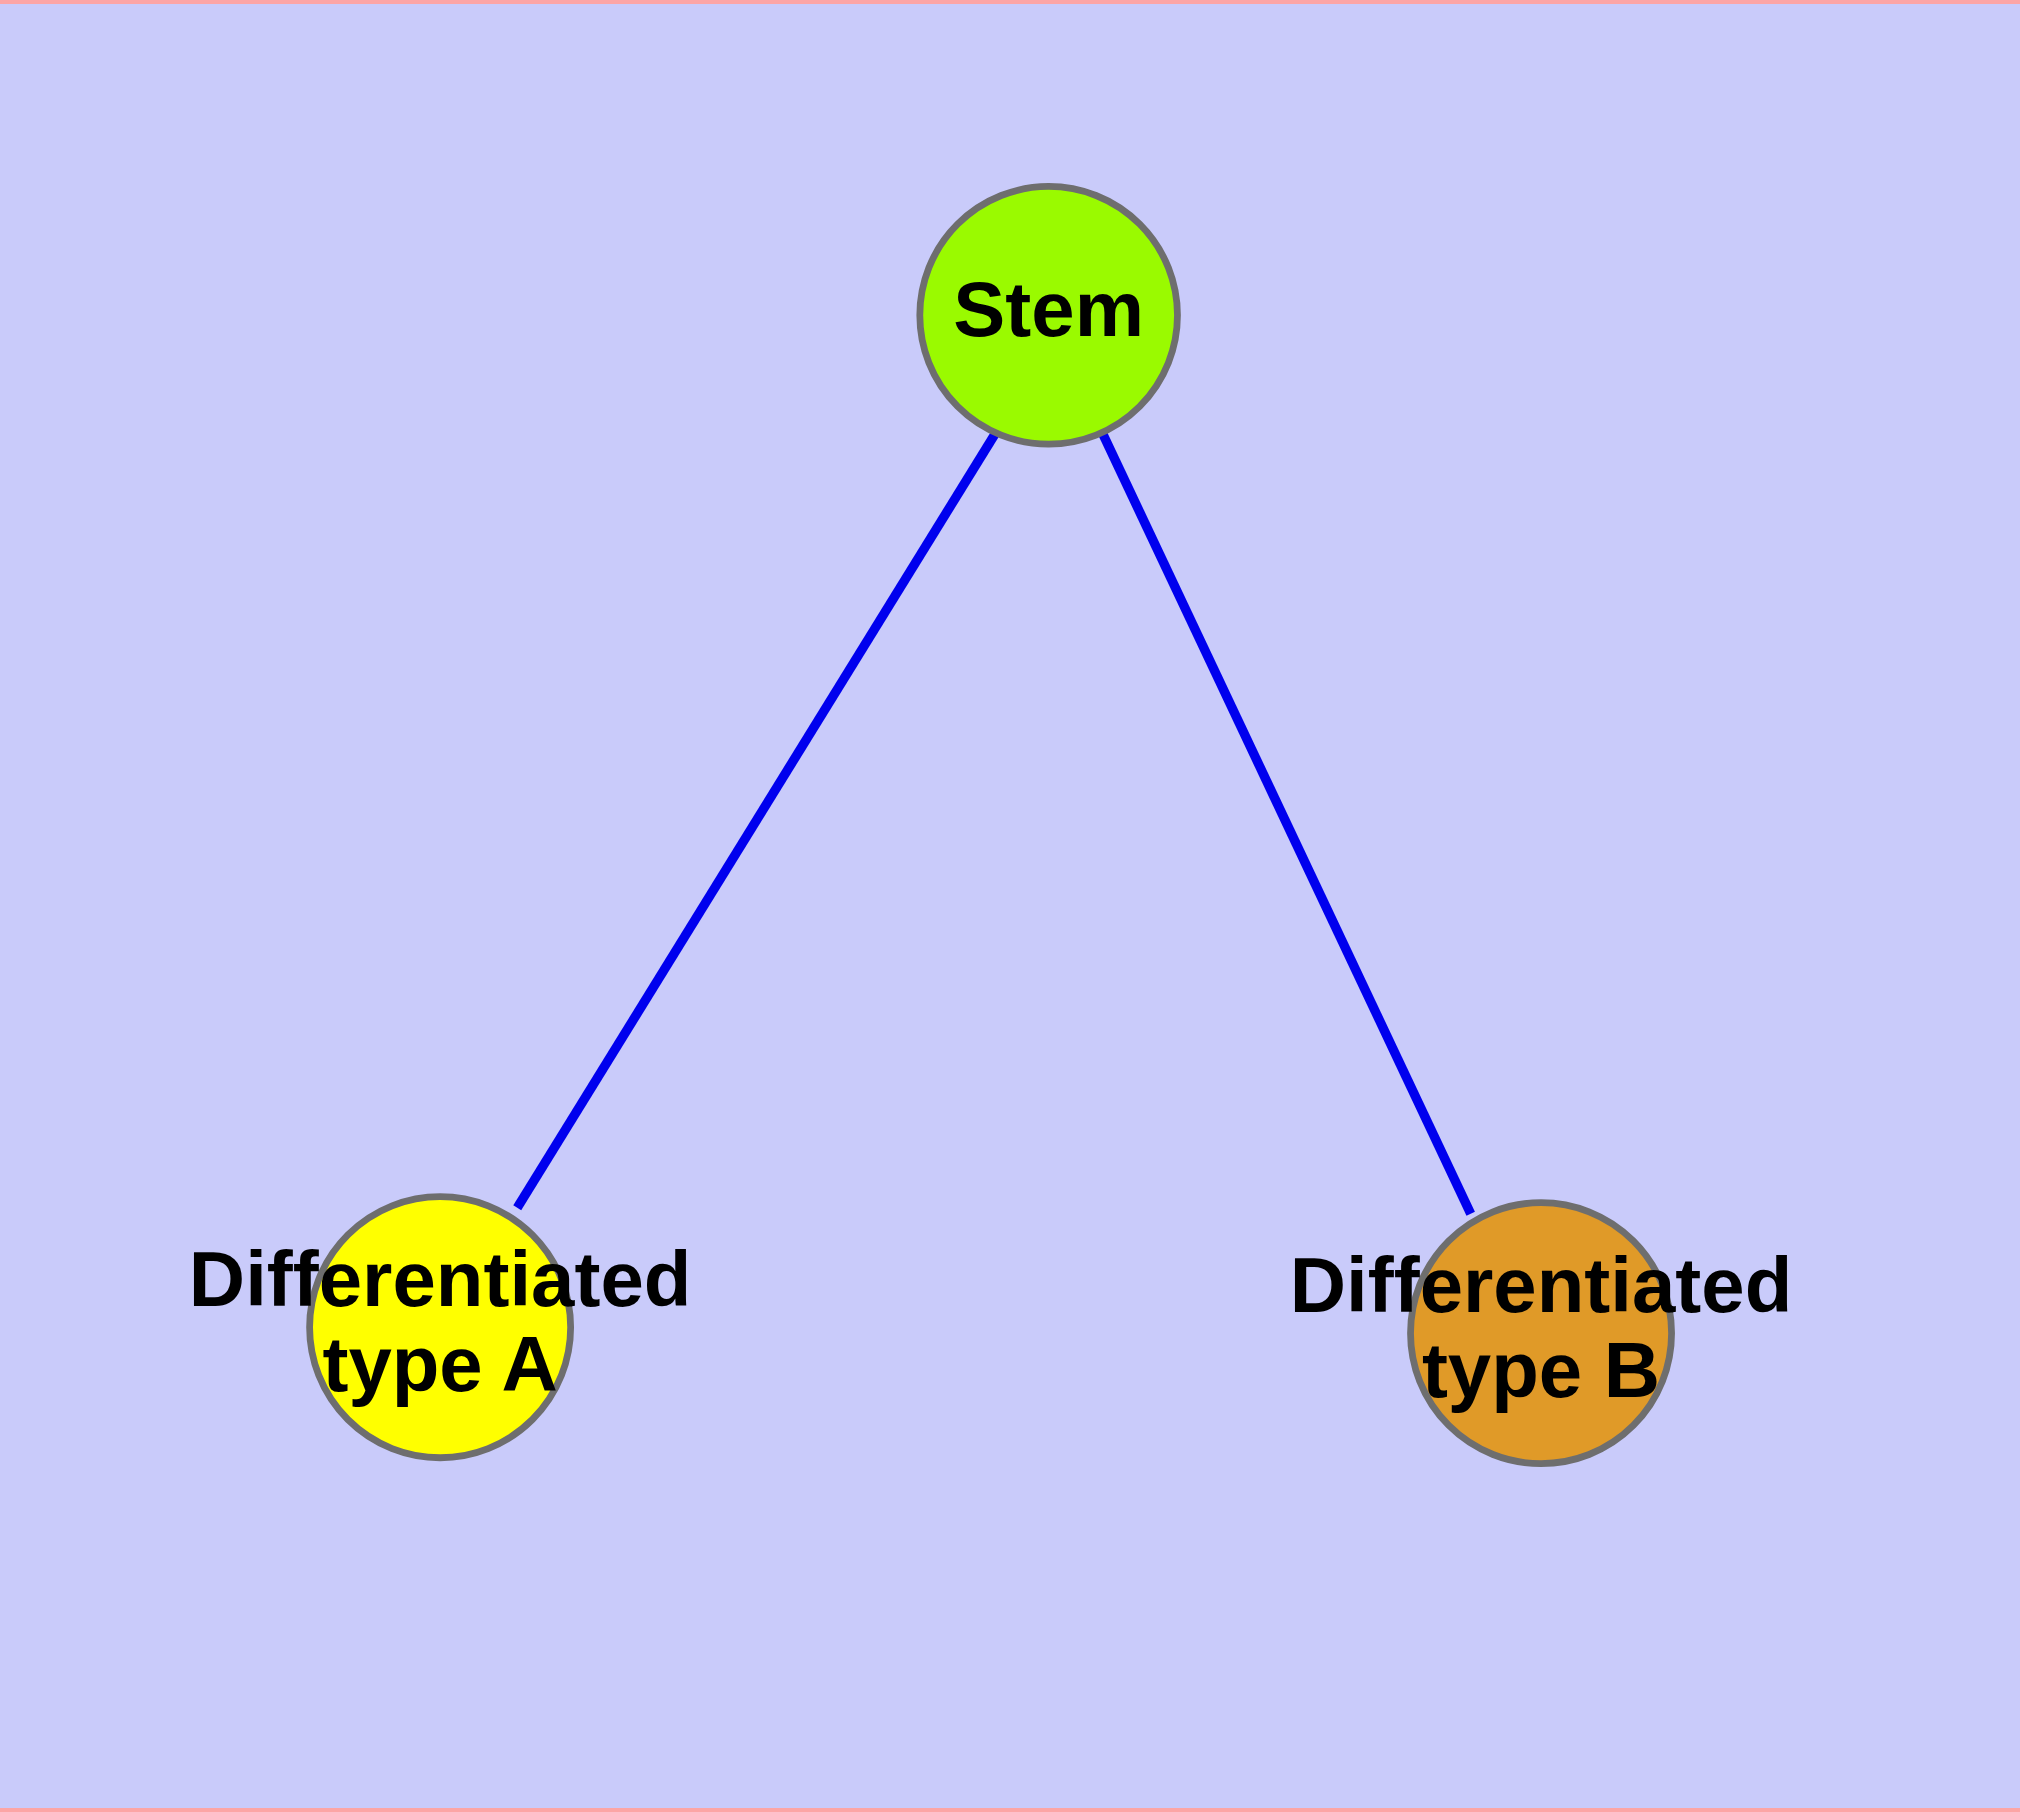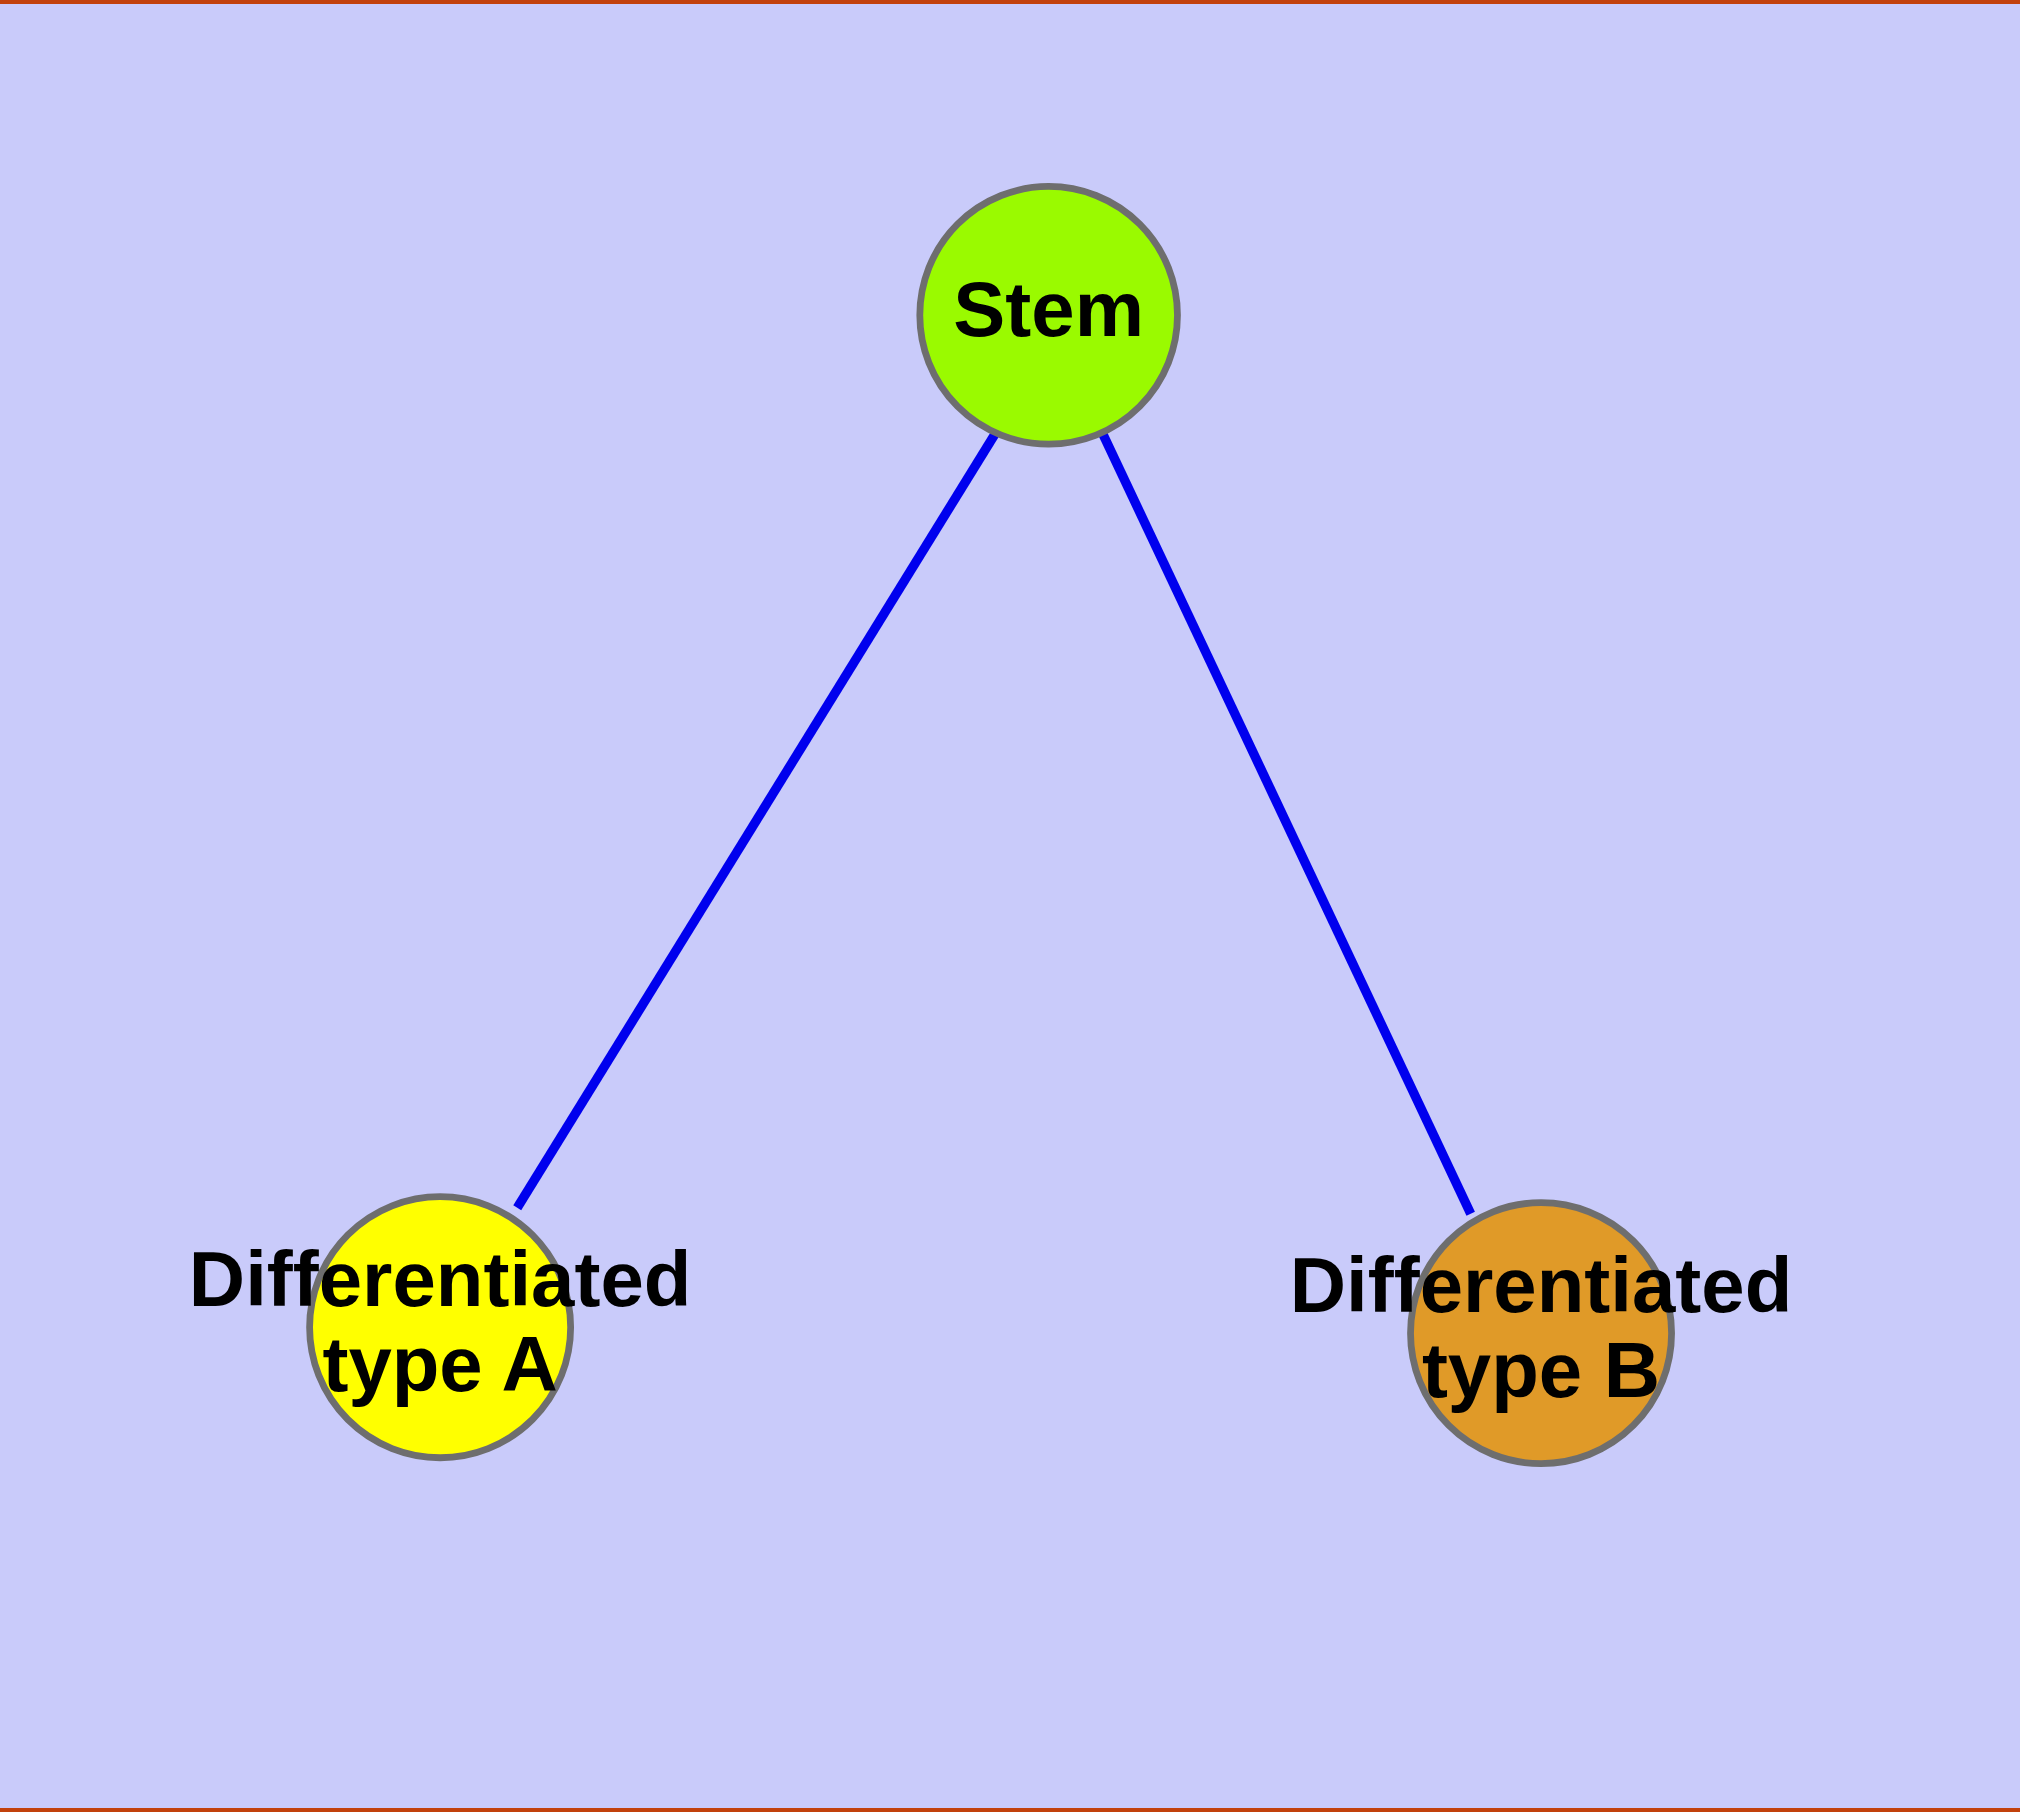--- a/index.html
+++ b/index.html
@@ -4,21 +4,21 @@
 <style>
   html, body {
     margin: 0;
     padding: 0;
     background: #ffffff;
   }
   #canvas {
     position: relative;
     width: 2021px;
     height: 1812px;
-    background: #c2410c;
+    background: #fca5a5;
     overflow: hidden;
     font-family: "Liberation Sans", "DejaVu Sans", sans-serif;
     text-align: right;
   }
   #plot-area {
     position: absolute;
     left: 0;
     top: 4.2px;
     width: 2021px;
     height: 1804px;

